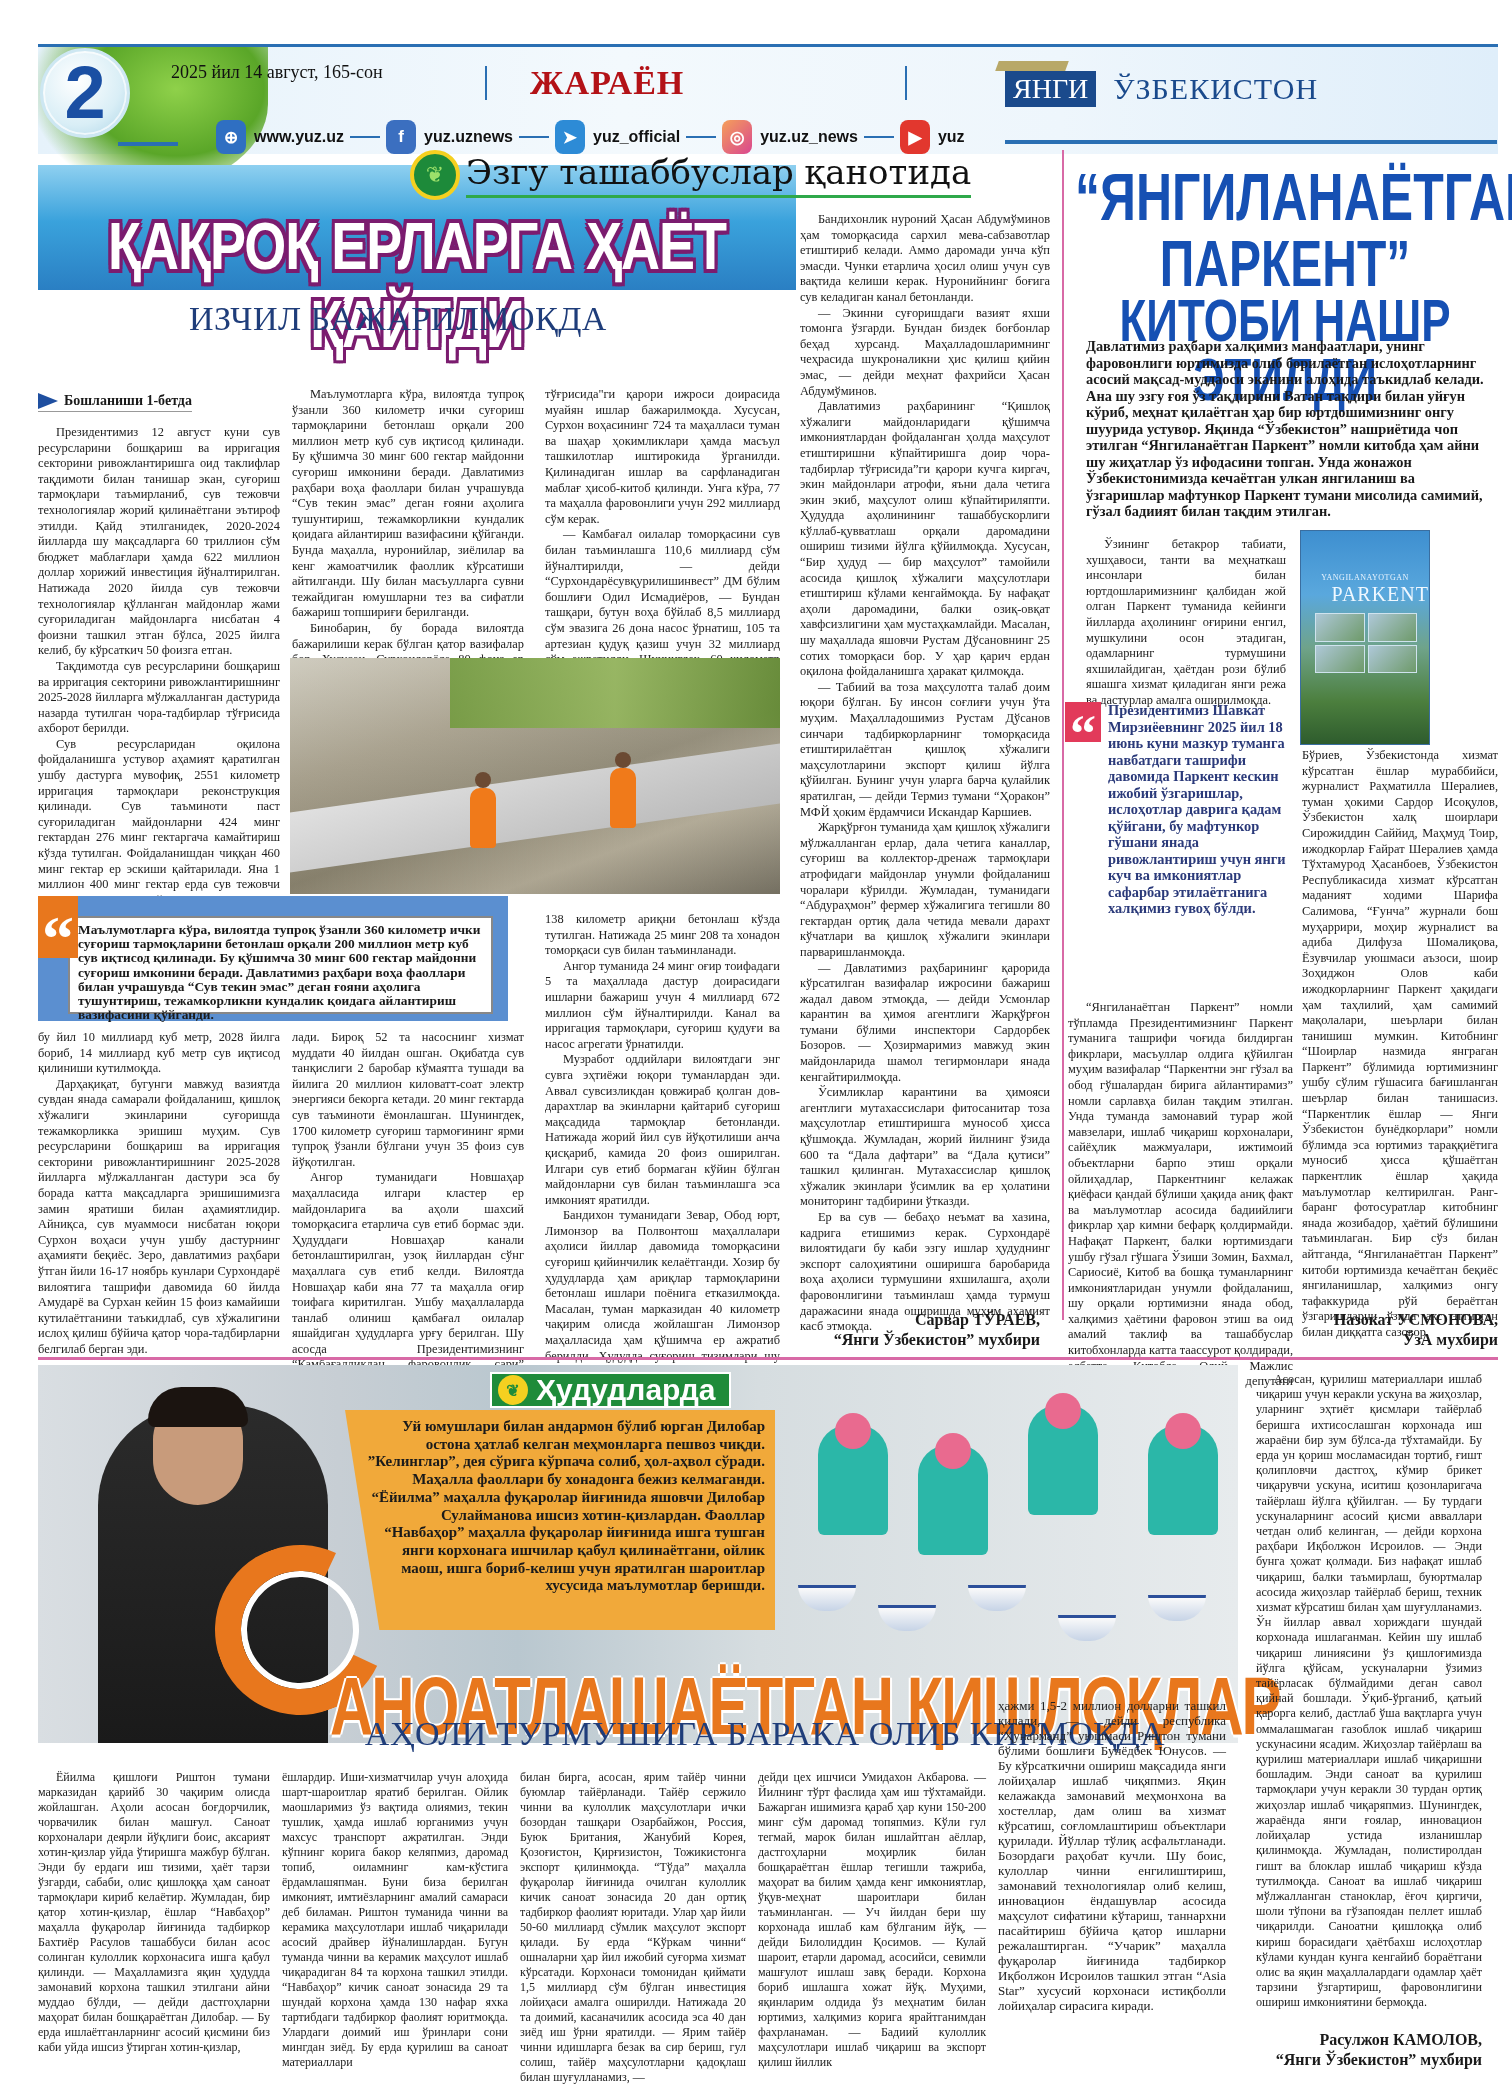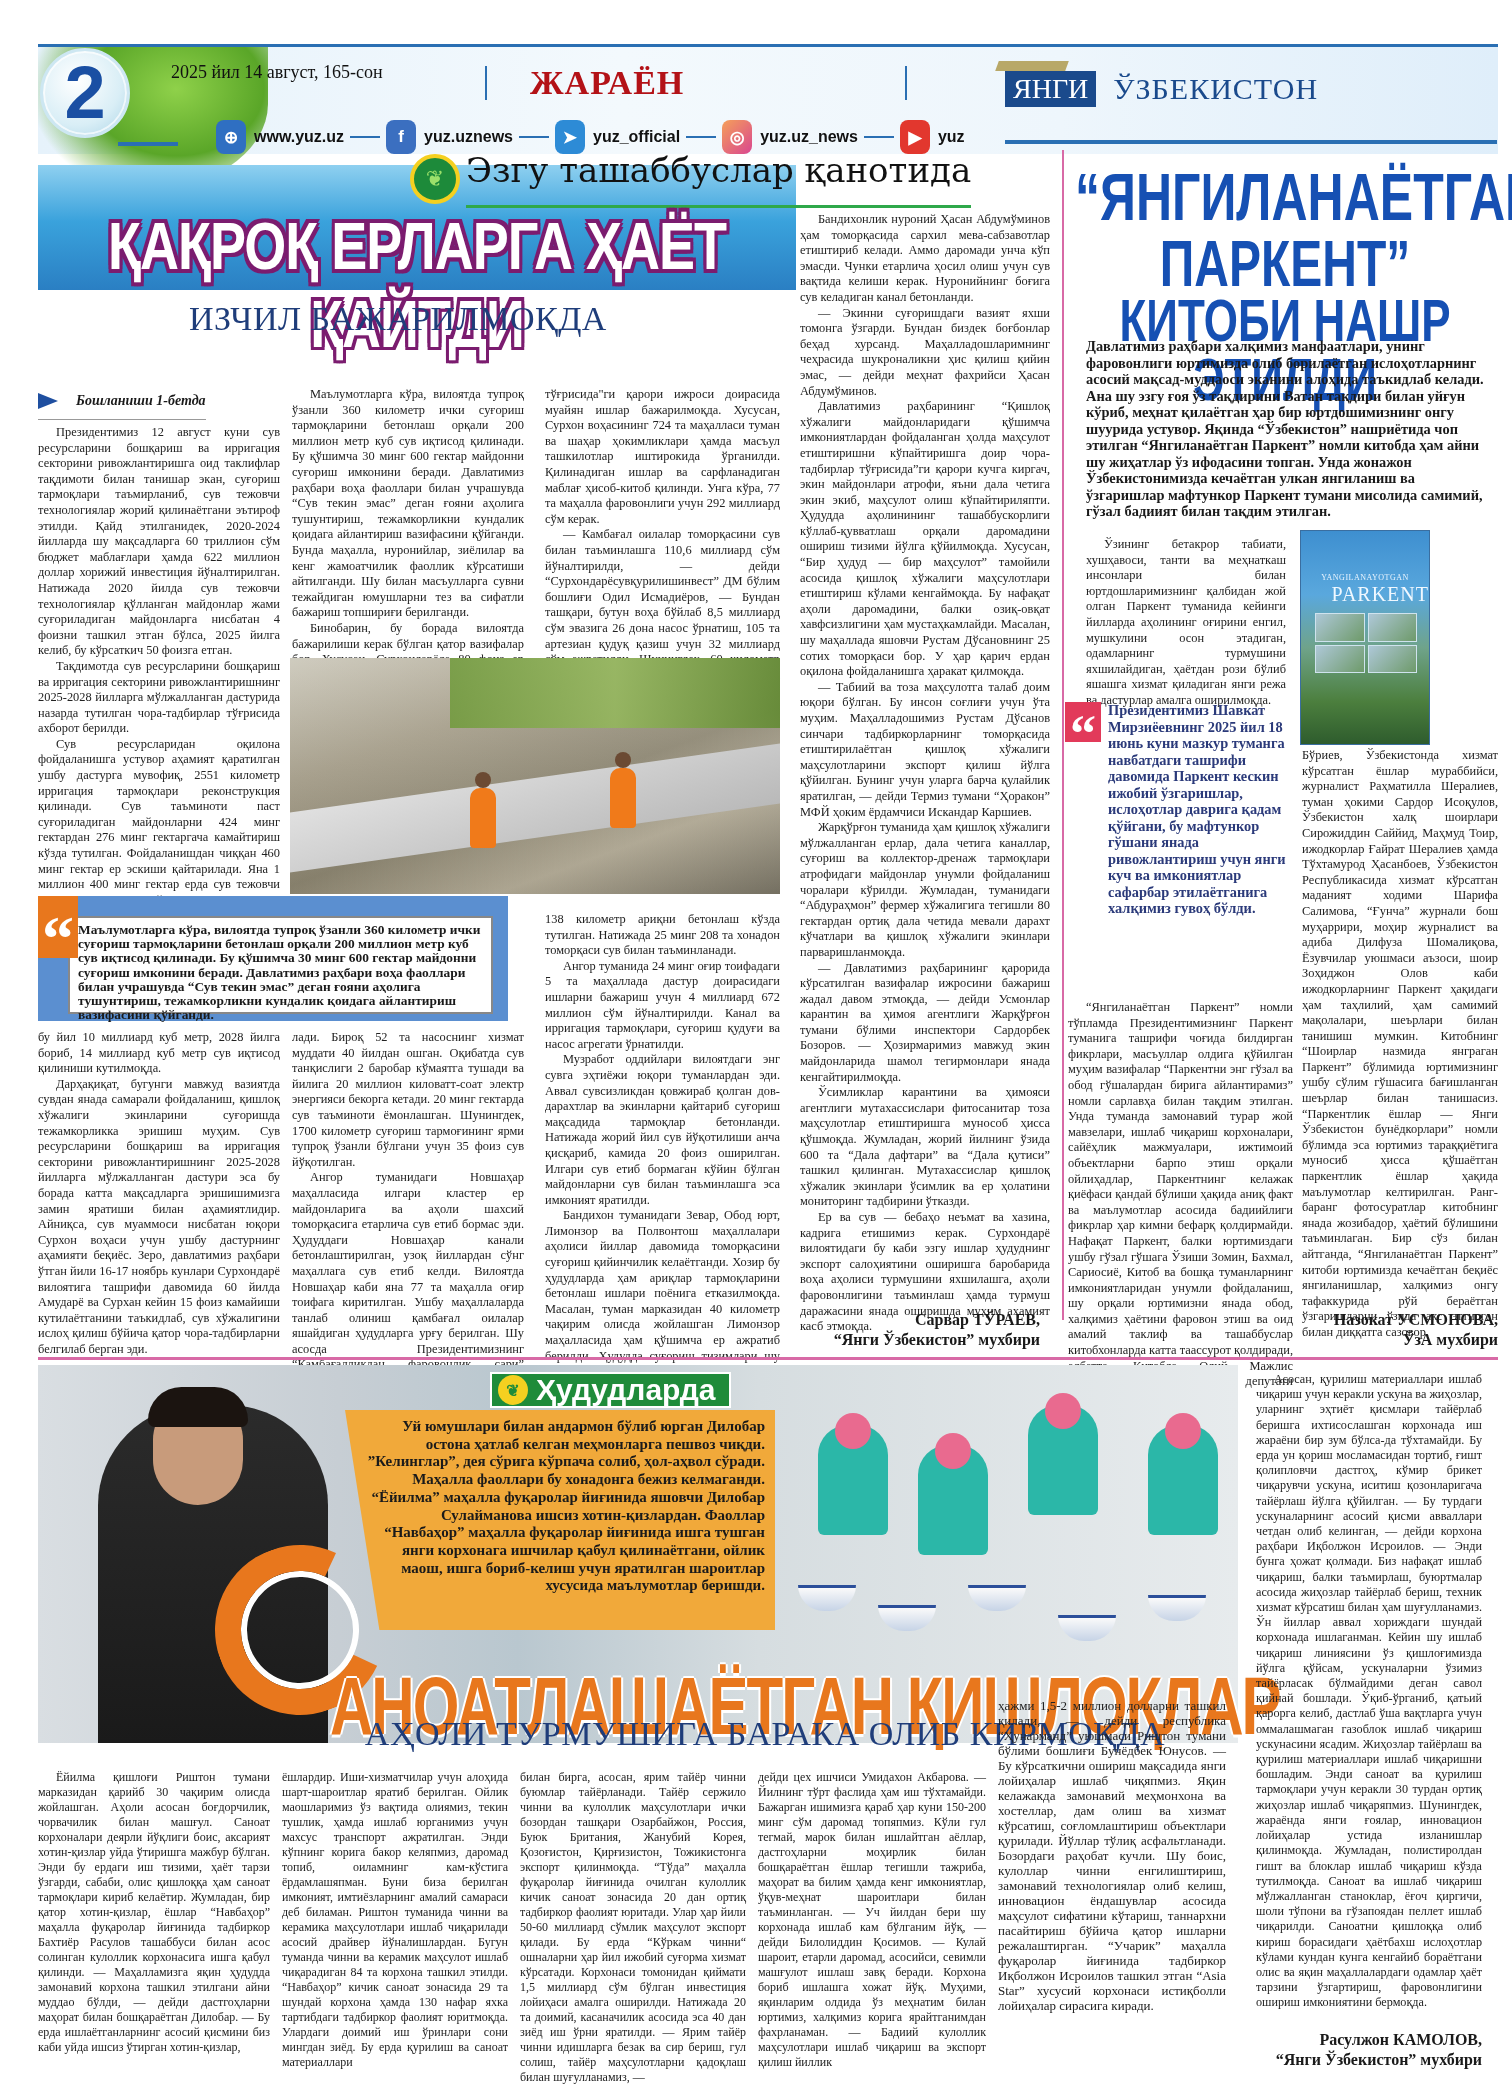--- a/index.html
+++ b/index.html
@@ -53,32 +53,32 @@
   .sicon.ig { background: linear-gradient(135deg,#f5a05a,#d9468f); }
   .sicon.yt { background: #e2372e; }
 
   
   .water-banner {
     left: 38px; top: 165px; width: 758px; height: 125px;
     background: linear-gradient(180deg, #8fd0f0 0%, #3aa2dc 45%, #2a7fc3 100%);
   }
   .kicker-wrap { left: 410px; top: 150px; display: flex; align-items: center; gap: 6px; }
   .kicker-logo { width: 50px; height: 50px; border-radius: 50%; background: #1d8a3a; border: 4px solid #f5d020; display:flex; align-items:center; justify-content:center; color:#9be06a; font-size:22px; }
-  .kicker { font-family: "DejaVu Serif", serif; font-size: 34px; color: #111; border-bottom: 3px solid #2fa84a; padding-bottom: 15px; }
+  .kicker { font-family: "DejaVu Serif", serif; font-size: 34px; color: #111; border-bottom: 3px solid #2fa84a; padding-bottom: 3px; }
   .headline-main {
     left: 38px; top: 222px; width: 758px; text-align: center;
     font-family: "Liberation Sans", sans-serif; font-weight: 700; font-size: 54px; color: #fff;
     letter-spacing: -1px; transform: scaleY(1.25);
     text-shadow: 3px 0 0 #7b1c6f, -3px 0 0 #7b1c6f, 0 3px 0 #7b1c6f, 0 -3px 0 #7b1c6f, 3px 3px 0 #7b1c6f, -3px -3px 0 #7b1c6f, 3px -3px 0 #7b1c6f, -3px 3px 0 #7b1c6f;
   }
   .subhead-main {
     left: 38px; top: 300px; width: 720px; text-align: center;
     font-family: "Liberation Serif", serif; font-size: 34px; color: #1f3d7a; line-height: 1.12; letter-spacing: 0.5px;
   }
-  .continued { left: 38px; top: 393px; display: flex; align-items: center; gap: 18px; font-weight: 700; font-size: 14px; border-bottom: 1px solid #999; padding-bottom: 10px; font-style: italic; }
+  .continued { left: 38px; top: 393px; display: flex; align-items: center; gap: 6px; font-weight: 700; font-size: 14px; border-bottom: 1px solid #999; padding-bottom: 2px; }
   .tri-icon { width: 0; height: 0; border-top: 8px solid transparent; border-bottom: 8px solid transparent; border-left: 20px solid #1f4fa0; }
 
   .col { position: absolute; font-size: 12.4px; line-height: 15.6px; text-align: justify; color: #222; }
   .col p { text-indent: 18px; }
 
   
   .photo { position: absolute; overflow: hidden; }
   .photo-workers {
     left: 290px; top: 658px; width: 490px; height: 236px;
     background:

